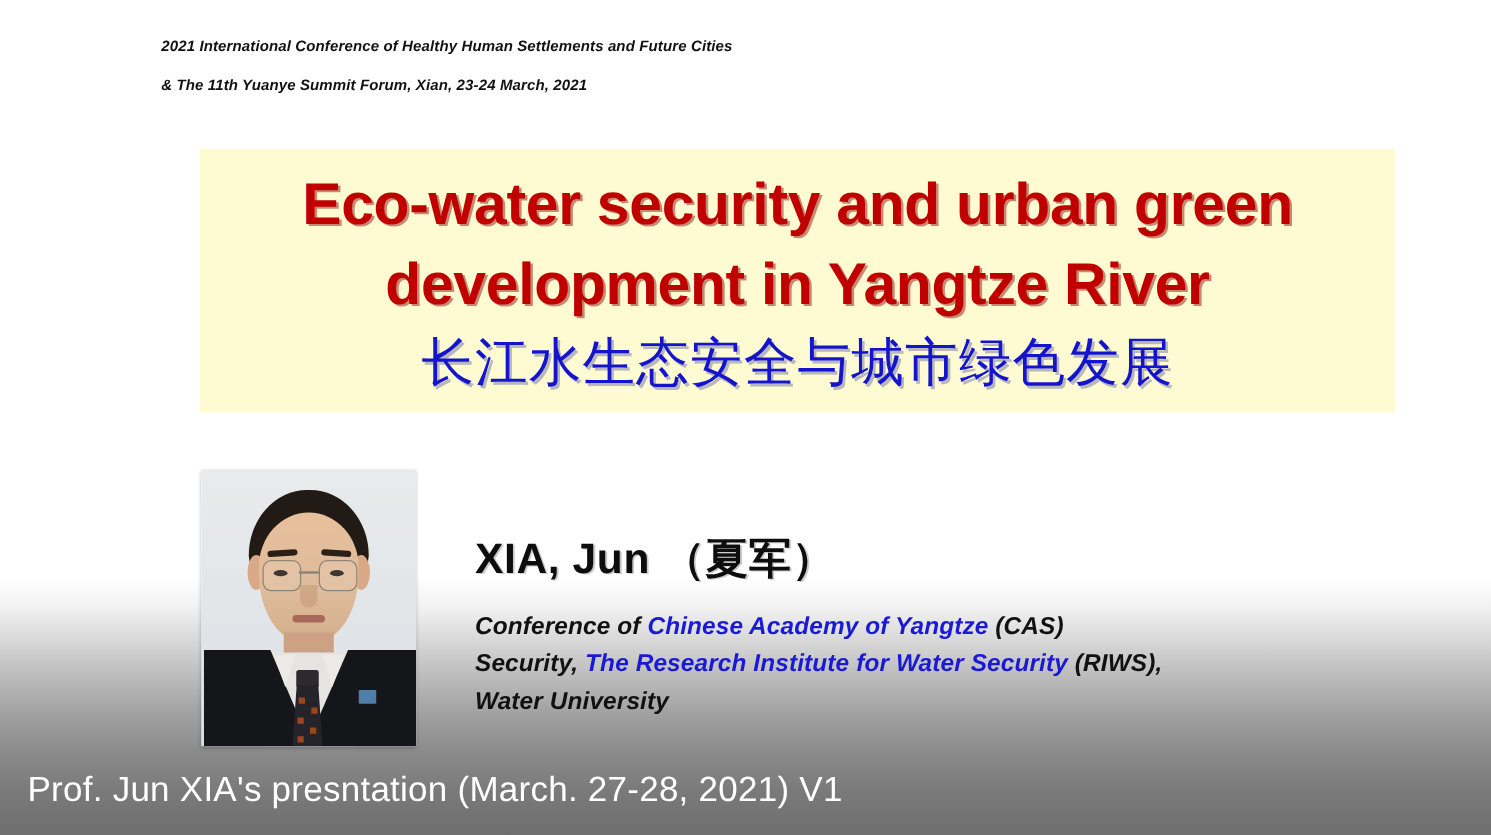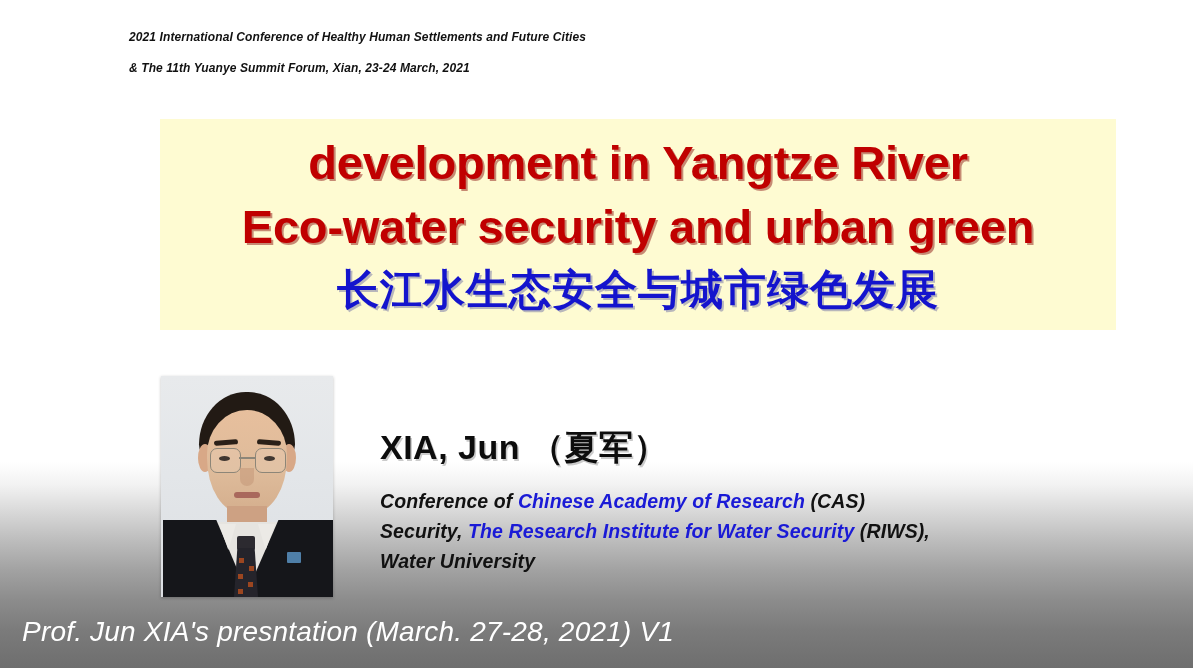--- a/index.html
+++ b/index.html
@@ -68,21 +68,21 @@
     font-weight: bold;
     color: #c00000;
     line-height: 64px;
     text-align: center;
     letter-spacing: -0.2px;
     text-shadow: 2px 2px 0 rgba(130, 0, 0, 0.45);
     white-space: nowrap;
   }
   .title-zh {
     font-size: 42px;
-    font-weight: bold;
+    font-weight: normal;
     color: #1414cd;
     line-height: 58px;
     text-align: center;
     letter-spacing: 1px;
     text-shadow: 2px 2px 0 rgba(100, 100, 160, 0.45);
     white-space: nowrap;
     margin-top: 2px;
   }
 
   
@@ -261,21 +261,20 @@
     color: #1a1ad6;
   }
 
   
   #caption-bar {
     position: absolute;
     left: 0;
     top: 604px;
     width: 1193px;
     height: 64px;
-    font-style: italic;
   }
   #caption-text {
     position: absolute;
     left: 22px;
     top: 12px;
     font-size: 28px;
     font-weight: normal;
     color: #ffffff;
     letter-spacing: 0.2px;
     white-space: nowrap;
@@ -285,22 +284,22 @@
 <body>
 
 <div id="slide">
 
   <div id="conference-header">
     <div class="hdr-line">2021 International Conference of Healthy Human Settlements and Future Cities</div>
     <div class="hdr-line">&amp; The 11th Yuanye Summit Forum, Xian, 23-24 March, 2021</div>
   </div>
 
   <div id="title-block">
+    <div class="title-en">Eco-water security and urban green</div>
     <div class="title-en">development in Yangtze River</div>
-    <div class="title-en">Eco-water security and urban green</div>
     <div class="title-zh">长江水生态安全与城市绿色发展</div>
   </div>
 
   <div id="portrait">
     <div class="pt-hair"></div>
     <div class="pt-ear-l"></div>
     <div class="pt-ear-r"></div>
     <div class="pt-face"></div>
     <div class="pt-brow-l"></div>
     <div class="pt-brow-r"></div>
@@ -323,21 +322,21 @@
     <div class="pt-tie-dot" style="left:88px;top:190px;"></div>
     <div class="pt-tie-dot" style="left:77px;top:198px;"></div>
     <div class="pt-tie-dot" style="left:87px;top:206px;"></div>
     <div class="pt-tie-dot" style="left:77px;top:213px;"></div>
     <div class="pt-badge"></div>
   </div>
 
   <div id="speaker-block">
     <div id="speaker-name">XIA, Jun  （夏军）</div>
     <div id="affiliations">
-      <div class="aff-line"><span>Conference of </span><span class="hl">Chinese Academy of Research</span><span> (CAS)</span></div>
+      <div class="aff-line"><span>Conference of </span><span class="hl">Chinese Academy of Yangtze</span><span> (CAS)</span></div>
       <div class="aff-line"><span>Security, </span><span class="hl">The Research Institute for Water Security</span><span> (RIWS),</span></div>
       <div class="aff-line">Water University</div>
     </div>
   </div>
 
   <div id="caption-bar">
     <div id="caption-text">Prof. Jun XIA's presntation (March. 27-28, 2021) V1</div>
   </div>
 
 </div>

